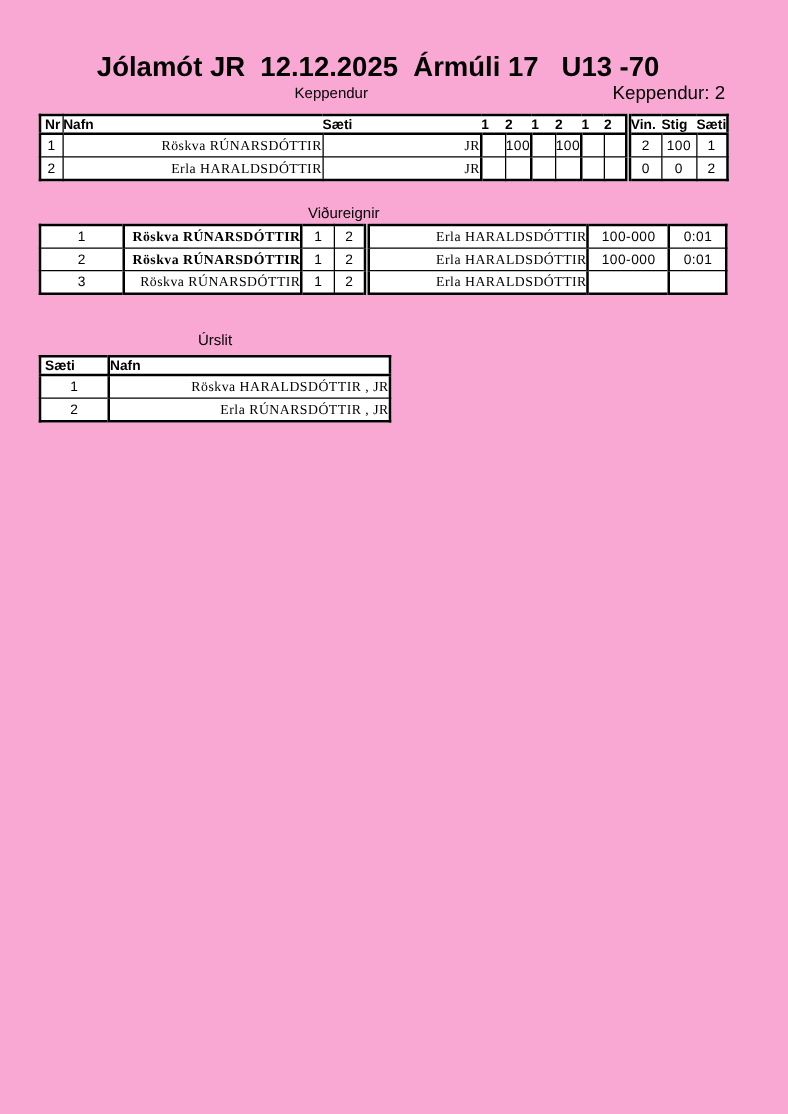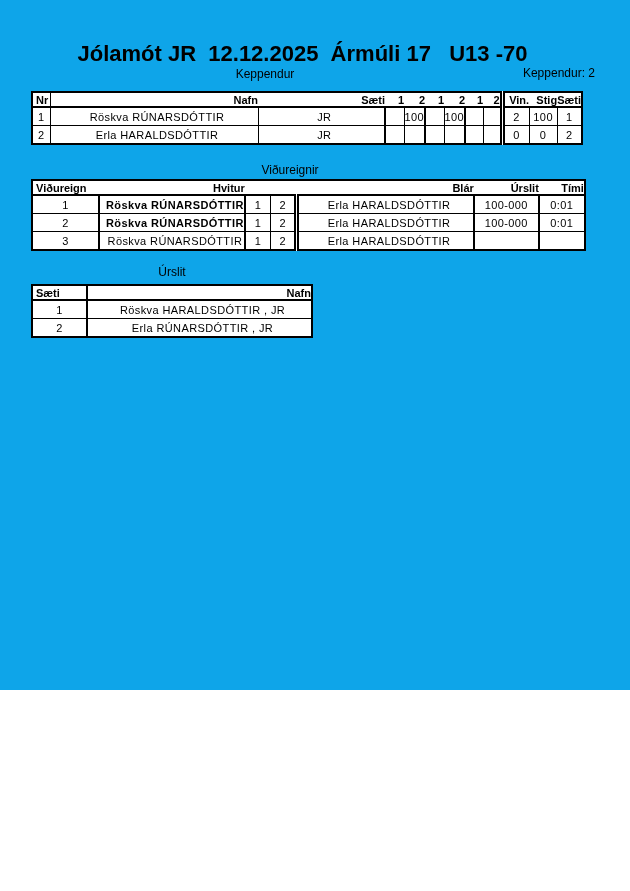--- a/index.html
+++ b/index.html
@@ -1,34 +1,34 @@
 <!DOCTYPE html>
 <html><head>
 <meta charset="utf-8">
 <style>
   html,body{margin:0;padding:0;background:#fff;}
   .page{
-    position:relative;width:630px;height:690px;background:#0ea5e9;
+    position:relative;width:630px;height:891px;background:#f9a8d4;
     font-family:"Liberation Sans",sans-serif;color:#000;overflow:hidden;
   }
   .title{
     position:absolute;top:41px;left:0;width:605px;
     text-align:center;font-size:22px;font-weight:bold;white-space:pre;
   }
   .sec-label{position:absolute;font-size:12px;font-weight:normal;text-align:center;}
   .lbl-kepp{top:67px;left:195px;width:140px;}
-  .lbl-vid{top:163px;left:220px;width:140px;}
+  .lbl-vid{top:163px;left:205px;width:140px;}
   .lbl-urs{top:265px;left:102px;width:140px;}
-  .kepp-count{position:absolute;top:66px;left:490px;width:105px;text-align:right;font-size:12px;}
+  .kepp-count{position:absolute;top:66px;left:490px;width:105px;font-size:15px;}
 
   table{border-collapse:collapse;table-layout:fixed;position:absolute;background:#fff;}
   table{border:2px solid #000;}
-  th{font-size:11px;font-weight:bold;padding:0;height:13px;border:none;border-bottom:2px solid #000;text-align:right;overflow:hidden;white-space:nowrap;}
+  th{font-size:11px;font-weight:bold;padding:0;height:13px;border:none;border-bottom:2px solid #000;text-align:left;overflow:hidden;white-space:nowrap;}
   td{font-size:11px;padding:0;height:17px;border:1px solid #000;text-align:center;overflow:hidden;white-space:nowrap;letter-spacing:0.4px;}
-  .name{text-align:center;padding-left:6px;}
+  .name{text-align:right;padding-left:6px;font-family:Liberation Serif, serif;}
   .hleft{text-align:left;padding-left:3px;}
 
   
   .t1{top:91px;left:31px;}
   .t1 th.h-nr{border-right:1px solid #000;margin-top:36px;}
   .t1 td.pair-start{border-left:2px solid #000;}
   .t1 th.h-vin,.t1 td.c-vin{border-left:5px double #000;margin-top:43px;}
 
   
   .t2{top:179px;left:31px;}
@@ -120,29 +120,20 @@
     <colgroup>
       <col style="width:67px">
         <col style="width:133px">
         <col style="width:26px">
         <col style="width:26px">
       <col style="width:177px">
         <col style="width:65px">
         <col style="width:46px">
     </colgroup>
     <tbody>
-        <tr>
-      <th class="hleft">Viðureign</th>
-      <th>Hvitur</th>
-      <th></th>
-      <th></th>
-      <th>Blár</th>
-      <th>Úrslit</th>
-      <th>Tími</th>
-    </tr>
     <tr>
       <td class="c-vid">1</td>
       <td class="name c-hvitur bold-name">Röskva RÚNARSDÓTTIR</td>
       <td>1</td>
       <td>2</td>
       <td class="name c-blar">Erla HARALDSDÓTTIR</td>
       <td>100-000</td>
       <td class="c-timi">0:01</td>
     </tr>
     <tr>

